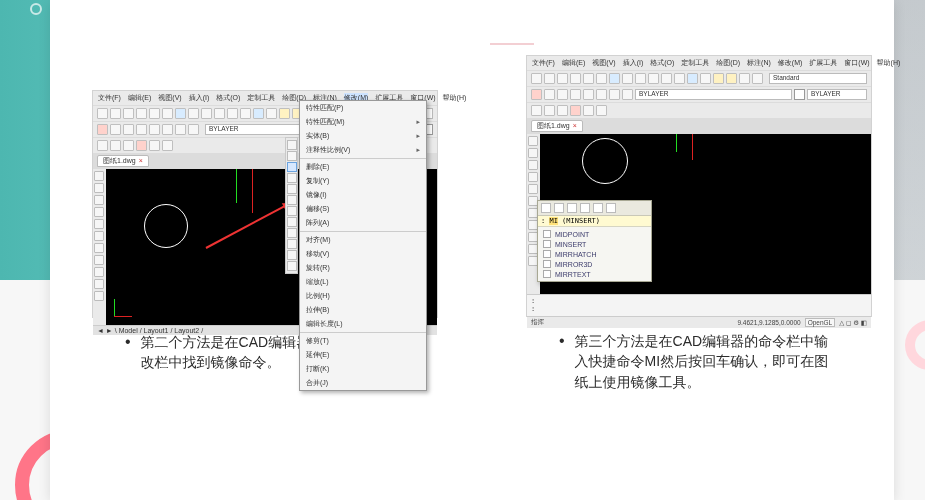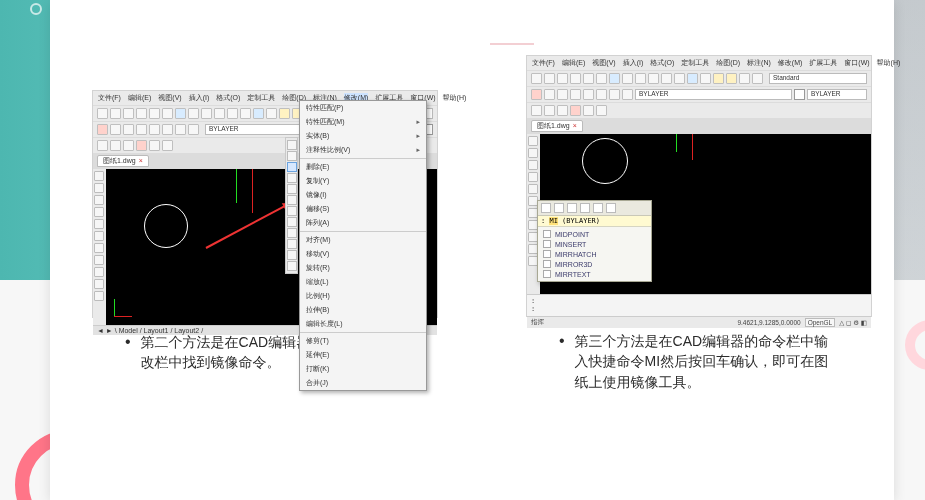--- a/index.html
+++ b/index.html
@@ -471,21 +471,21 @@
 
         <div class="auto-panel">
           <div class="auto-head">
             <div class="b"></div>
               <div class="b"></div>
               <div class="b"></div>
               <div class="b"></div>
               <div class="b"></div>
               <div class="b"></div>
           </div>
-          <div class="auto-input">: <span class="sel">MI</span> <span>(BYLAYER)</span></div>
+          <div class="auto-input">: <span class="sel">MI</span> <span>(MINSERT)</span></div>
           <div class="auto-list">
             <div class="auto-item">
                 <span class="ic"></span>
                 <span>MIDPOINT</span>
               </div>
             <div class="auto-item">
                 <span class="ic"></span>
                 <span>MINSERT</span>
               </div>
             <div class="auto-item">

